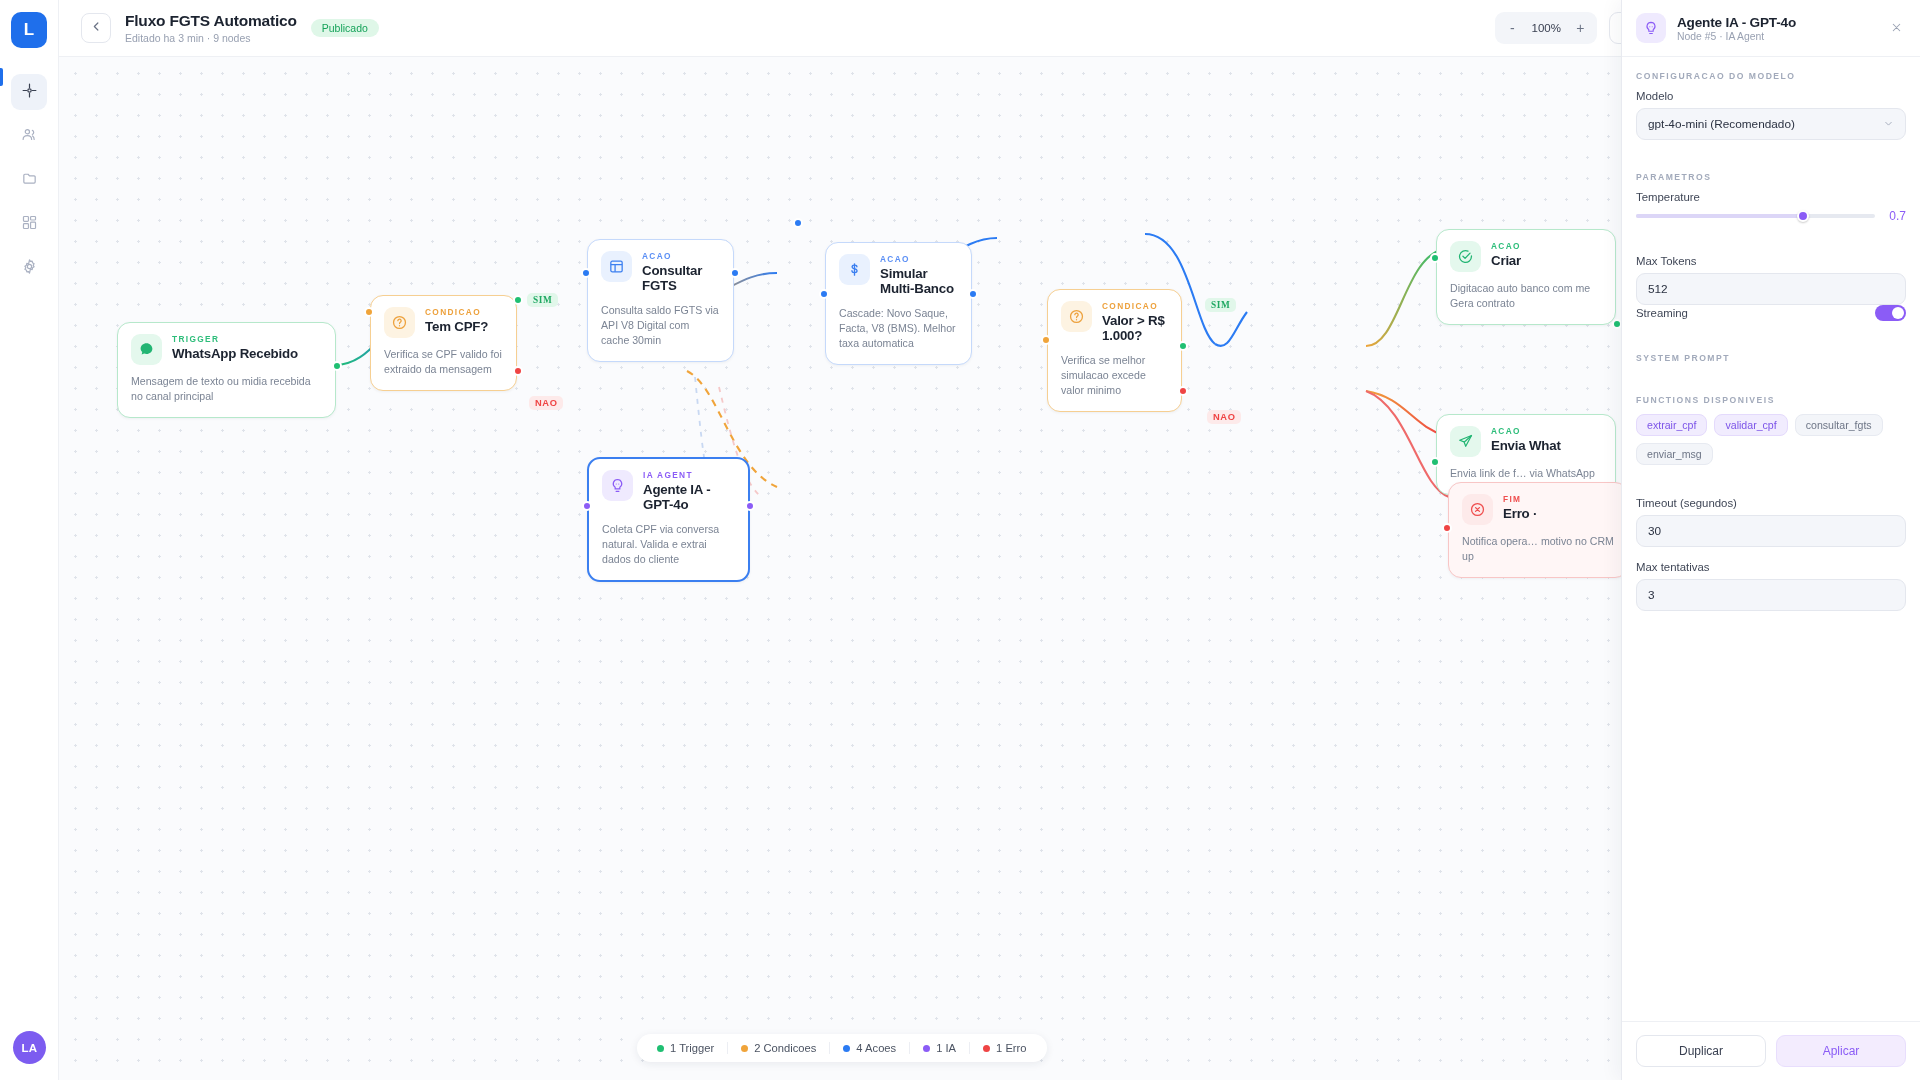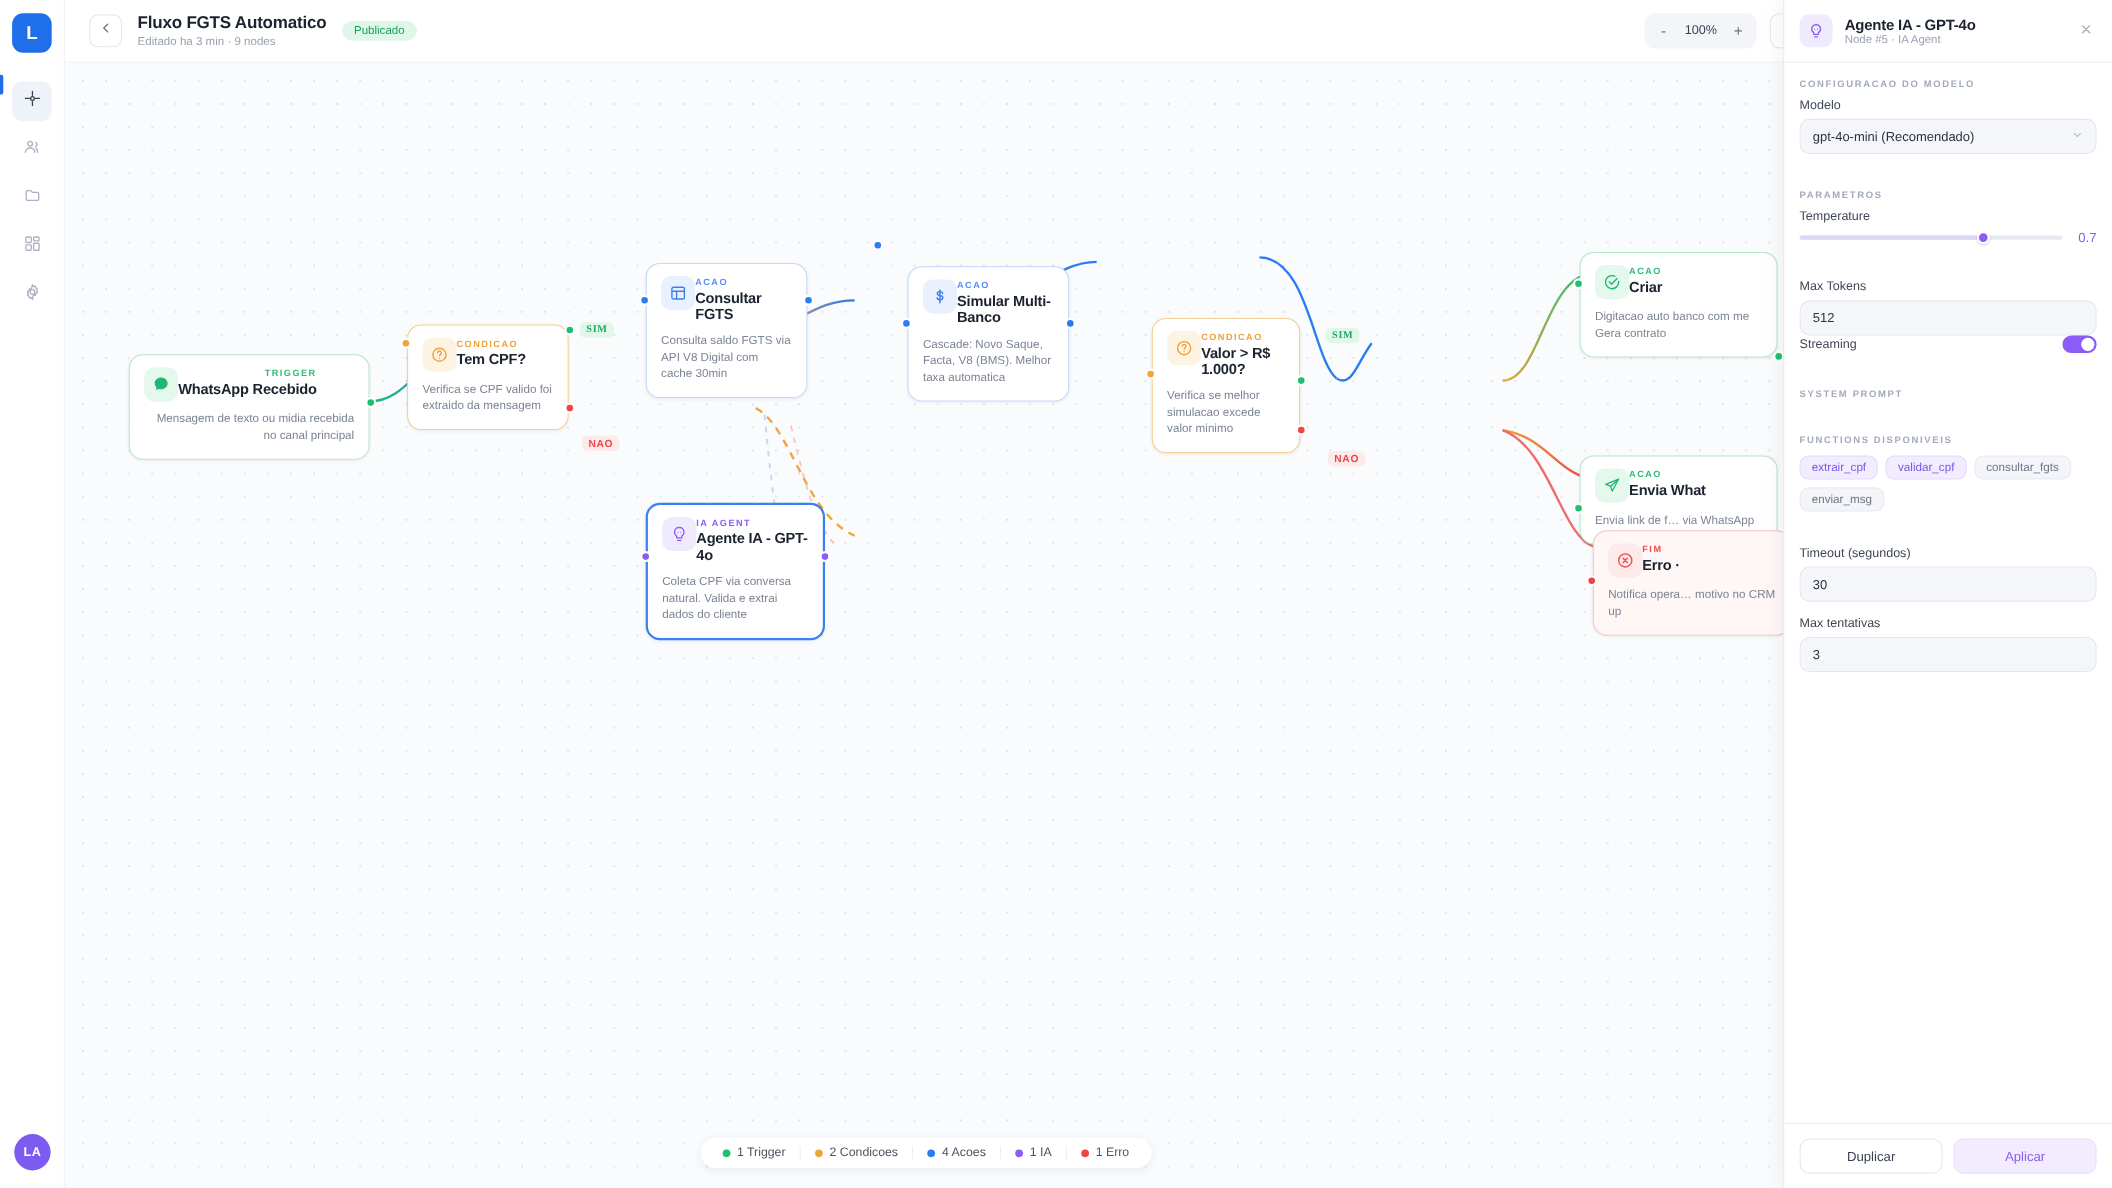--- a/index.html
+++ b/index.html
@@ -81,30 +81,30 @@
     overflow: hidden;
   }
   .edges { position: absolute; left: 0; top: 0; width: 1861px; height: 1023px; }
 
   
   .node {
     position: absolute; background: #fff; border-radius: 13px;
     border: 1.3px solid #e3e7ef; padding: 11px 13px 13px 13px;
     box-shadow: 0 1px 3px rgba(25,35,60,.055);
   }
-  .node-head { display: flex; align-items: flex-start; }
+  .node-head { display: flex; align-items: flex-start; gap: 10px; }
   .node-ico {
     width: 31px; height: 31px; border-radius: 9px; flex: none;
     display: flex; align-items: center; justify-content: center;
   }
   .node-kind { font-size: 8.3px; font-weight: bold; letter-spacing: 1.35px; text-transform: uppercase; }
   .node-name { font-size: 13.3px; font-weight: bold; color: #1c2330; line-height: 1.18; margin-top: 1.5px; letter-spacing: -.2px; }
   .node-desc { font-size: 10.6px; color: #7b8494; line-height: 1.42; margin-top: 9px; }
 
-  .n-trigger { border-color: #b6e8cb; text-align: right; }
+  .n-trigger { border-color: #b6e8cb; }
   .n-trigger .node-ico { background: #e4f8ed; color: #22b573; }
   .n-trigger .node-kind { color: #2dbd7a; }
   .n-cond { border-color: #f6cf92; }
   .n-cond .node-ico { background: #fdf3e2; color: #eda13c; }
   .n-cond .node-kind { color: #eda13c; }
   .n-acao { border-color: #c5d9fb; }
   .n-acao .node-ico { background: #e9f1fe; color: #3b7ff0; }
   .n-acao .node-kind { color: #5b8ff5; }
   .n-acao-g { border-color: #b6e8cb; }
   .n-acao-g .node-ico { background: #e4f8ed; color: #22b573; }

